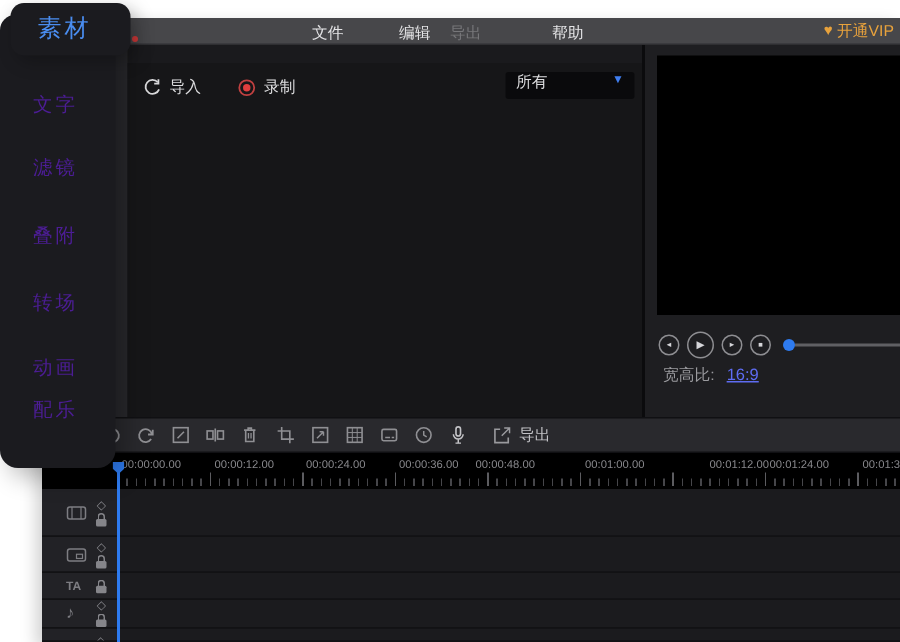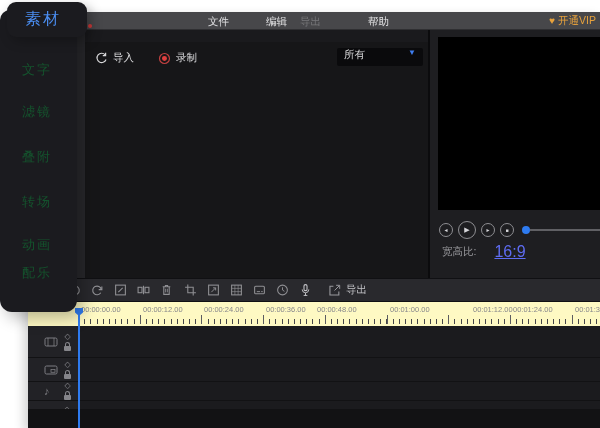--- a/index.html
+++ b/index.html
@@ -46,35 +46,35 @@
 
   
   .video-area { position:absolute; left:8px; top:7px; right:0; height:173px; background:#000; }
   .pv-controls { position:absolute; left:9px; top:190px; height:20px; display:flex; align-items:center; gap:5px; }
   .pv-btn { width:14px; height:14px; border:1px solid #8e8e92; border-radius:50%;
     display:flex; align-items:center; justify-content:center; color:#d5d5d9; font-size:5px; cursor:pointer; }
   .pv-btn.play { width:18px; height:18px; font-size:7px; }
   .pv-slider { display:flex; align-items:center; margin-left:3px; cursor:pointer; }
   .pv-dot { width:8px; height:8px; border-radius:50%; background:#2e7bf0; }
   .pv-line { width:72px; height:2px; background:#606064; }
-  .aspect-row { position:absolute; left:12px; top:213px; display:flex; gap:18px; align-items:center; }
+  .aspect-row { position:absolute; left:12px; top:213px; display:flex; gap:8px; align-items:center; }
   .aspect-label { font-size:10.5px; color:#9b9b9f; }
-  .aspect-value { font-size:16px; color:#5e6cf2; cursor:pointer;text-decoration:underline; }
+  .aspect-value { font-size:11px; color:#5e6cf2; cursor:pointer;text-decoration:underline; }
 
   
   .toolbar { position:absolute; left:0; top:266px; width:572px; height:24px; background:#29292d;
     border-top:1px solid #101013; border-bottom:1px solid #101013; }
   .tb-icon { position:absolute; top:50%; transform:translateY(-50%); width:13px; height:13px;
     display:flex; align-items:center; justify-content:center; cursor:pointer; }
   .tb-export { position:absolute; left:300px; top:0; height:100%; display:flex;
     align-items:center; gap:5px; cursor:pointer; }
   .tb-export .label { font-size:10.5px; color:#c2c2c6; }
 
   
-  .ruler { position:absolute; left:0; top:290px; width:572px; height:24px; background:#fef9c3; cursor:pointer; }
+  .ruler { position:absolute; left:0; top:290px; width:572px; height:24px; background:#000000; cursor:pointer; }
   .ruler .rlabel { position:absolute; top:3px; font-size:7.5px; color:#87878b; white-space:nowrap; }
   .ticks-minor { position:absolute; left:50px; right:0; bottom:2px; height:5px;
     background:repeating-linear-gradient(90deg,#46464a 0 1px,transparent 1px 6.17px); }
   .ticks-major { position:absolute; left:50px; right:0; bottom:2px; height:9px;
     background:repeating-linear-gradient(90deg,#5c5c60 0 1px,transparent 1px 61.7px); }
 
   .tracks { position:absolute; left:0; top:314px; width:572px; height:102px; background:#121214; }
   .track-row { position:relative; width:572px; margin-bottom:1px; overflow:hidden; }
   .track-head { position:absolute; left:0; top:0; width:50px; height:100%; background:#222226;
     display:flex; align-items:center; }
@@ -94,21 +94,21 @@
   .playhead-head { position:absolute; left:47px; top:296px; width:8px; height:8px; background:#2e7bf0;
     clip-path:polygon(0 0,100% 0,100% 55%,50% 100%,0 55%); }
 
   
   .side-col { position:absolute; left:0; top:10px; width:77px; height:302px; background:#1b1b1f;
     border-radius:10px 0 12px 12px; box-shadow:6px 6px 16px rgba(0,0,0,.28); z-index:10; }
   .side-tab { position:absolute; left:7px; top:2px; width:80px; height:35px; background:#1b1b1f;
     border-radius:9px; z-index:11; display:flex; align-items:center;
     box-shadow:4px 4px 12px rgba(0,0,0,.25); }
   .side-tab .active-label { margin-left:18px; font-size:16px; letter-spacing:2px; cursor:pointer; }
-  .side-item { position:absolute; left:22px; font-size:13px; letter-spacing:2px; color:#14532d; cursor:pointer; z-index:12; }
+  .side-item { position:absolute; left:22px; font-size:13px; letter-spacing:2px; color:#4c1d95; cursor:pointer; z-index:12; }
 
   svg { display:block; }
 </style>
 </head>
 <body>
 
 <div class="canvas">
 
   <div class="window">
 
@@ -294,20 +294,29 @@
               </svg>
           </span>
           <span class="mini-col">
             <span class="kf">◇</span>
             <span class="lock"></span>
           </span>
         </div>
         <div class="track-lane"></div>
       </div>
 
+      <div class="track-row" style="height:17px">
+        <div class="track-head">
+          <span class="type-icon ta-glyph">TA</span>
+          <span class="mini-col">
+            <span class="lock"></span>
+          </span>
+        </div>
+        <div class="track-lane"></div>
+      </div>
 
       <div class="track-row" style="height:18px">
         <div class="track-head">
           <span class="type-icon note-glyph">♪</span>
           <span class="mini-col">
             <span class="kf">◇</span>
             <span class="lock"></span>
           </span>
         </div>
         <div class="track-lane"></div>

